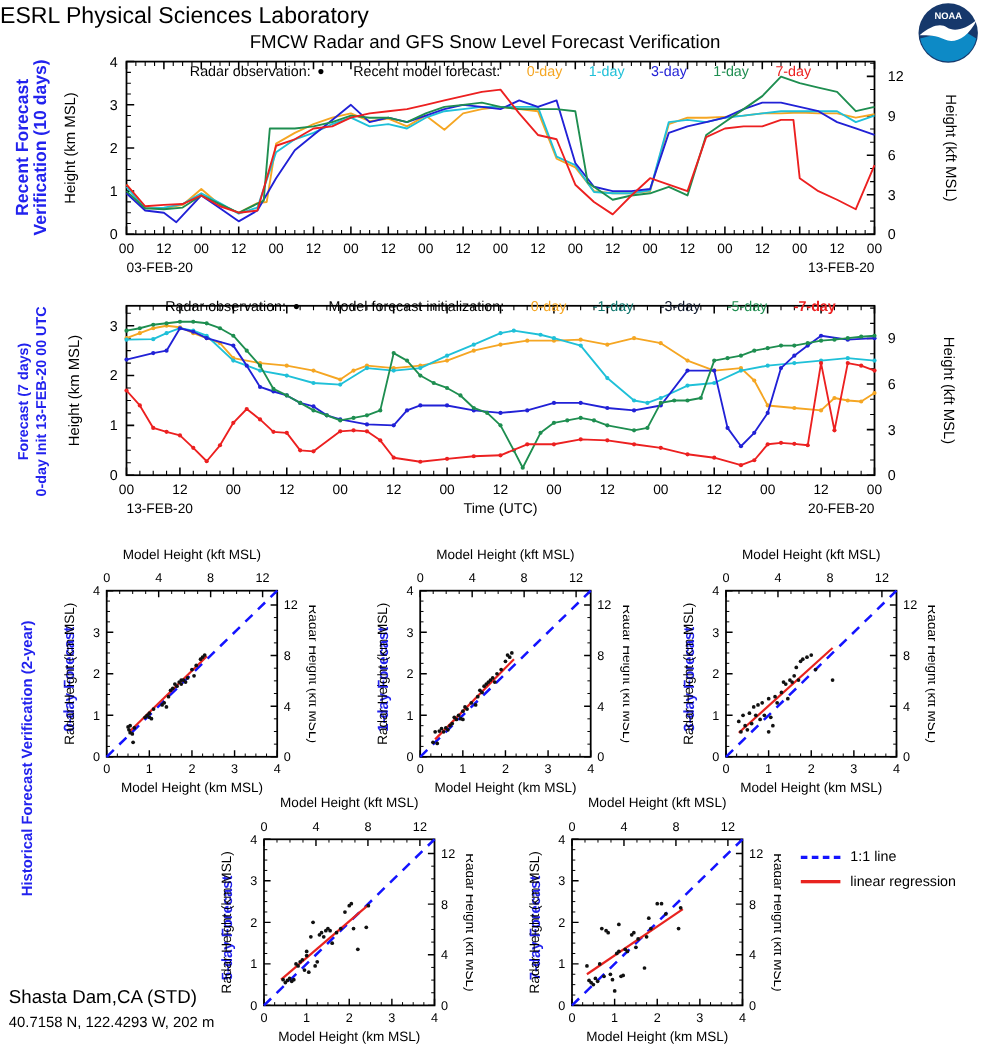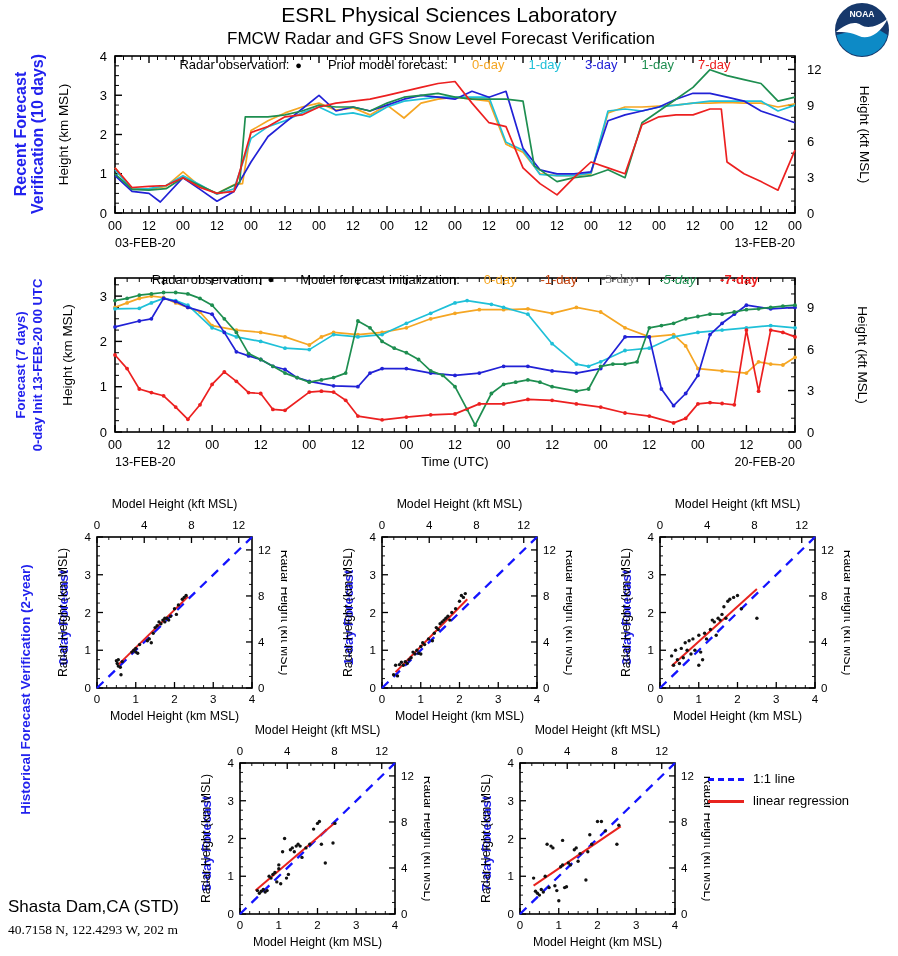--- a/index.html
+++ b/index.html
@@ -1,18 +1,18 @@
 <!DOCTYPE html>
 <html><head>
 <meta charset="utf-8">
 <style>
   html,body{margin:0;padding:0;background:#fff;}
   body{width:898px;height:956px;position:relative;font-family:"Liberation Sans",sans-serif;color:#000;overflow:hidden;}
   .abs{position:absolute;}
-  .title{top:3px;left:0;width:898px;text-align:center;font-size:21px;}
+  .title{top:3px;left:0;width:898px;text-align:left;font-size:21px;}
   .subtitle{top:29px;left:0;width:882px;text-align:center;font-size:17px;}
   .legend-row{display:flex;justify-content:center;align-items:center;font-size:13px;white-space:nowrap;}
   .legend-row .gap{display:inline-block;width:26px;}
   .legend-row .bullet{font-size:11px;margin-left:6px;}
   .legend-item{margin-left:24px;}
   .rot{transform:rotate(-90deg);transform-origin:center center;text-align:center;color:#2222EE;font-weight:bold;line-height:17px;}
   .rot2{transform:rotate(-90deg);transform-origin:center center;text-align:center;color:#2222EE;font-weight:bold;}
   .station-name{font-size:17px;}
   .station-coords{font-size:13.5px;}
   .legbox{font-size:13px;line-height:22px;}
@@ -271,21 +271,21 @@
     <polyline points="115.0,119.9 132.0,140.7 149.0,141.4 166.0,138.3 183.0,123.8 200.0,138.3 217.0,145.4 234.0,136.7 242.5,135.6 251.0,82.6 268.0,72.8 285.0,64.9 302.0,59.0 319.0,55.1 336.0,62.2 353.0,59.8 370.0,66.9 387.0,57.1 404.0,70.0 421.0,55.1 438.0,51.2 455.0,49.2 472.0,51.2 489.0,53.1 506.0,96.3 523.0,104.2 540.0,125.8 557.0,127.7 574.0,127.7 591.0,125.8 608.0,64.9 625.0,59.0 642.0,59.0 659.0,58.2 676.0,57.1 693.0,55.1 710.0,55.1 727.0,54.3 744.0,55.1 761.0,55.1 778.0,59.0 795.0,55.9" fill="none" stroke="#F5A623" stroke-width="1.7" stroke-linejoin="round"></polyline>
     <polyline points="115.0,121.8 132.0,141.4 149.0,140.7 166.0,137.5 183.0,127.7 200.0,136.7 217.0,146.2 234.0,140.7 251.0,90.4 268.0,78.6 285.0,72.8 302.0,64.9 319.0,59.0 336.0,66.9 353.0,64.9 370.0,68.8 387.0,59.0 404.0,53.1 421.0,51.2 438.0,49.2 455.0,49.2 472.0,49.2 489.0,49.2 506.0,94.3 523.0,102.2 540.0,126.5 557.0,127.7 574.0,127.7 591.0,125.0 608.0,63.0 625.0,61.0 642.0,63.0 659.0,59.0 676.0,57.1 693.0,55.1 710.0,53.1 727.0,53.1 744.0,53.1 761.0,53.1 778.0,63.0 795.0,57.1" fill="none" stroke="#1FC0D8" stroke-width="1.7" stroke-linejoin="round"></polyline>
     <polyline points="115.0,127.7 132.0,143.4 149.0,145.4 160.3,154.0 183.0,129.7 200.0,141.4 217.0,153.2 234.0,143.4 251.0,114.0 268.0,88.5 285.0,74.7 302.0,61.0 319.0,47.3 336.0,63.0 353.0,59.0 370.0,63.0 387.0,57.1 404.0,51.2 421.0,47.3 438.0,49.2 455.0,51.2 472.0,43.3 489.0,49.2 506.0,43.3 523.0,100.2 540.0,121.8 557.0,125.8 574.0,125.8 591.0,123.8 608.0,72.8 625.0,66.9 642.0,63.0 659.0,59.0 676.0,51.2 693.0,45.3 710.0,45.3 727.0,49.2 744.0,53.1 761.0,63.0 778.0,68.8 795.0,74.7" fill="none" stroke="#2121D6" stroke-width="1.7" stroke-linejoin="round"></polyline>
     <polyline points="115.0,125.8 132.0,141.4 149.0,142.2 166.0,140.7 183.0,129.7 200.0,137.5 217.0,145.4 239.7,134.4 245.3,68.8 268.0,68.8 285.0,66.9 302.0,63.0 319.0,57.1 336.0,59.0 353.0,59.0 370.0,63.0 387.0,55.1 404.0,49.2 421.0,47.3 438.0,45.3 455.0,49.2 472.0,51.2 489.0,51.2 506.0,51.2 523.0,53.1 534.3,117.9 557.0,133.6 574.0,129.7 591.0,127.7 608.0,121.8 625.0,129.7 642.0,74.7 659.0,63.0 676.0,51.2 693.0,39.4 710.0,21.7 727.0,27.6 744.0,31.6 761.0,35.5 778.0,53.1 795.0,49.2" fill="none" stroke="#1E8E50" stroke-width="1.7" stroke-linejoin="round"></polyline>
     <polyline points="115.0,119.9 132.0,139.5 149.0,138.3 166.0,137.5 183.0,129.7 200.0,139.5 217.0,145.4 234.0,143.4 251.0,84.5 268.0,78.6 285.0,68.8 302.0,66.9 319.0,59.0 336.0,55.1 353.0,53.1 370.0,51.2 387.0,47.3 404.0,43.3 421.0,39.4 438.0,35.5 455.0,33.5 472.0,55.1 489.0,74.7 506.0,78.6 523.0,119.9 540.0,135.6 557.0,146.9 574.0,129.7 591.0,114.0 608.0,119.9 625.0,125.8 642.0,76.7 659.0,68.8 676.0,66.9 693.0,66.9 710.0,61.0 721.3,61.0 727.0,114.0 744.0,125.8 761.0,133.6 778.0,142.2 795.0,102.2" fill="none" stroke="#EC2020" stroke-width="1.7" stroke-linejoin="round"></polyline>
   </svg>
 <div class="abs legend-row" style="left:115px;top:57px;width:680px;" id="legend-recent">
     <span>Radar observation:</span>
     <span class="bullet">●</span>
     <span class="gap"></span>
-    <span>Prior model forecast:</span>
+    <span>Recent model forecast:</span>
     <span class="legend-item" style="color: rgb(245, 166, 35);">0-day</span>
     <span class="legend-item" style="color: rgb(31, 192, 216);">1-day</span>
     <span class="legend-item" style="color: rgb(33, 33, 214);">3-day</span>
     <span class="legend-item" style="color: rgb(30, 142, 80);">1-day</span>
     <span class="legend-item" style="color: rgb(236, 32, 32);">7-day</span>
   </div>
 
 <div class="abs rot" style="left:-86px;top:348px;width:230px;font-size:13px;">
   <div>Forecast (7 days)</div>
   <div>0-day Init 13-FEB-20 00 UTC</div>
@@ -674,23 +674,23 @@
     <circle cx="770.7" cy="68.1" r="1.9" fill="#EC2020"></circle>
     <circle cx="782.9" cy="70.4" r="1.9" fill="#EC2020"></circle>
     <circle cx="795.0" cy="74.9" r="1.9" fill="#EC2020"></circle>
   </svg>
 <div class="abs legend-row" style="left:115px;top:271px;width:680px;" id="legend-forecast">
     <span>Radar observation:</span>
     <span class="bullet">●</span>
     <span class="gap"></span>
     <span>Model forecast initialization:</span>
     <span class="legend-item" style="color: rgb(245, 166, 35);">0-day</span>
-    <span class="legend-item" style="color: #c2410c;">-1-day</span>
-    <span class="legend-item" style="color: #737373; font-family: Liberation Serif, serif;">-3-day</span>
-    <span class="legend-item" style="color: rgb(30, 142, 80); font-style: italic;">-5-day</span>
+    <span class="legend-item" style="color: #0f766e;">-1-day</span>
+    <span class="legend-item" style="color: #0f172a;">-3-day</span>
+    <span class="legend-item" style="color: rgb(30, 142, 80);">-5-day</span>
     <span class="legend-item" style="color: rgb(236, 32, 32); font-weight: bold;">-7-day</span>
   </div>
 
 <div class="abs rot2" style="left:-140px;top:682px;width:330px;font-size:13.5px;">Historical Forecast Verification (2-year)</div>
 
 <div class="abs rot2" style="left:-2px;top:610px;width:130px;font-size:13.5px;" id="title-scatter0">0-day Forecast</div>
 <svg id="svg-scatter0" class="abs" style="left:49px;top:489px;" width="238" height="238">
     <rect x="48" y="48" width="155" height="151" fill="none" stroke="#000" stroke-width="1.6"></rect>
     <line x1="48" y1="199" x2="48" y2="193" stroke="#000" stroke-width="1.3"></line>
     <line x1="48" y1="199" x2="54" y2="199" stroke="#000" stroke-width="1.3"></line>
@@ -1307,19 +1307,19 @@
     <circle cx="115.8" cy="136.7" r="1.7" fill="#111111"></circle>
     <circle cx="117.8" cy="119.7" r="1.7" fill="#111111"></circle>
     <circle cx="119.7" cy="129.2" r="1.7" fill="#111111"></circle>
     <circle cx="125.5" cy="106.5" r="1.7" fill="#111111"></circle>
     <circle cx="129.4" cy="106.5" r="1.7" fill="#111111"></circle>
     <circle cx="133.3" cy="115.9" r="1.7" fill="#111111"></circle>
     <circle cx="144.9" cy="129.2" r="1.7" fill="#111111"></circle>
     <circle cx="146.8" cy="110.3" r="1.7" fill="#111111"></circle>
   </svg>
 
-<div class="abs legbox" style="left:708px;top:768px;">
+<div class="abs legbox" style="left:728px;top:768px;">
   <div><span class="ls ls-dash"></span><span>1:1 line</span></div>
   <div><span class="ls ls-solid"></span><span>linear regression</span></div>
 </div>
 
 <div class="abs station-name" style="left:8px;top:897px;">Shasta Dam,CA (STD)</div>
-<div class="abs station-coords" style="left:8px;top:922px;font-family:Liberation Serif, serif;">40.7158 N, 122.4293 W, 202 m</div>
+<div class="abs station-coords" style="left:8px;top:922px;">40.7158 N, 122.4293 W, 202 m</div>
 
 </body></html>

